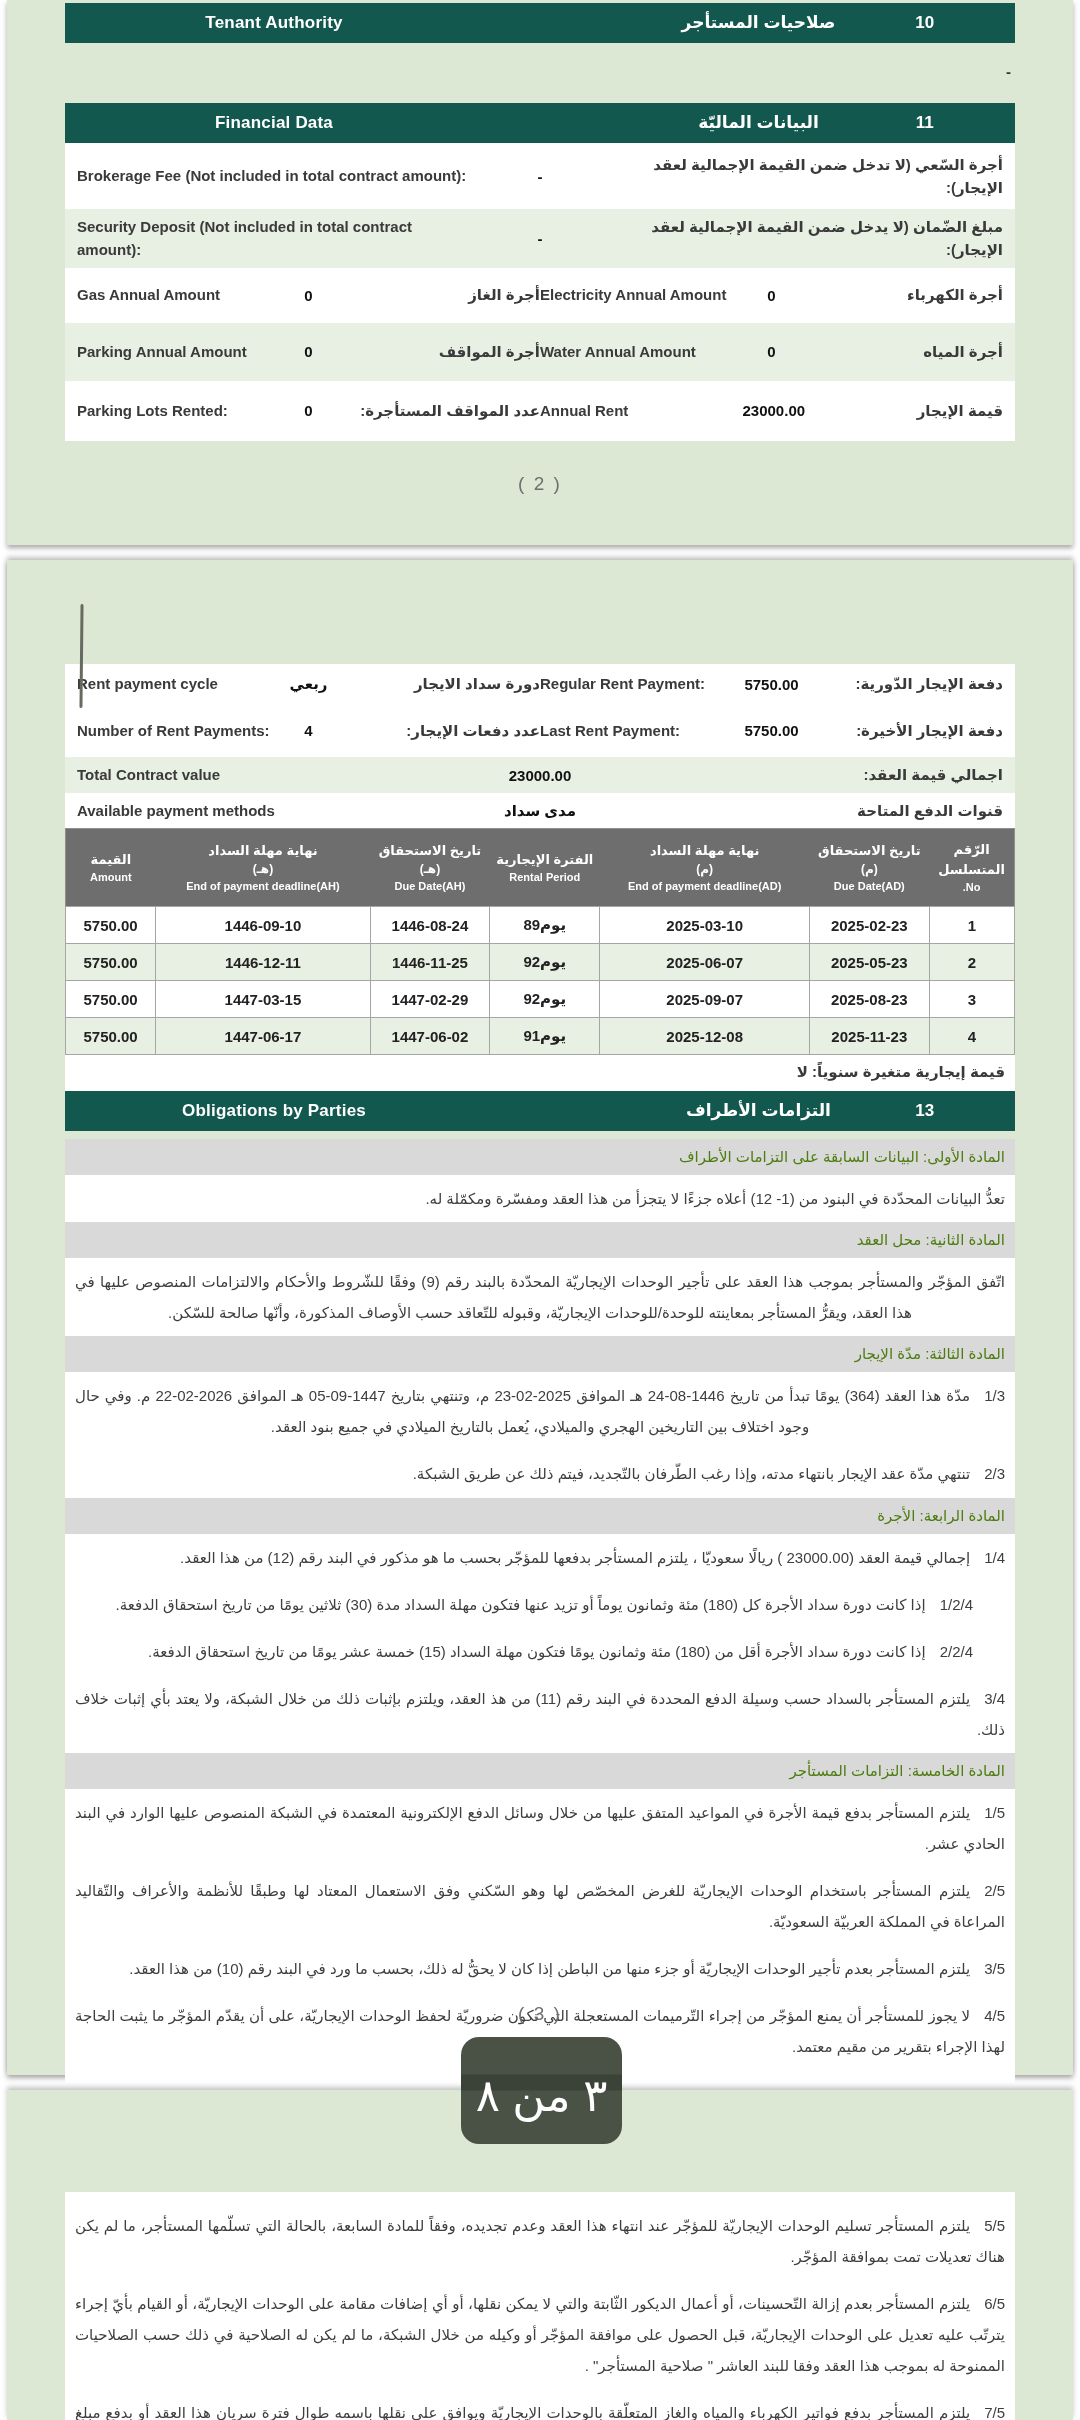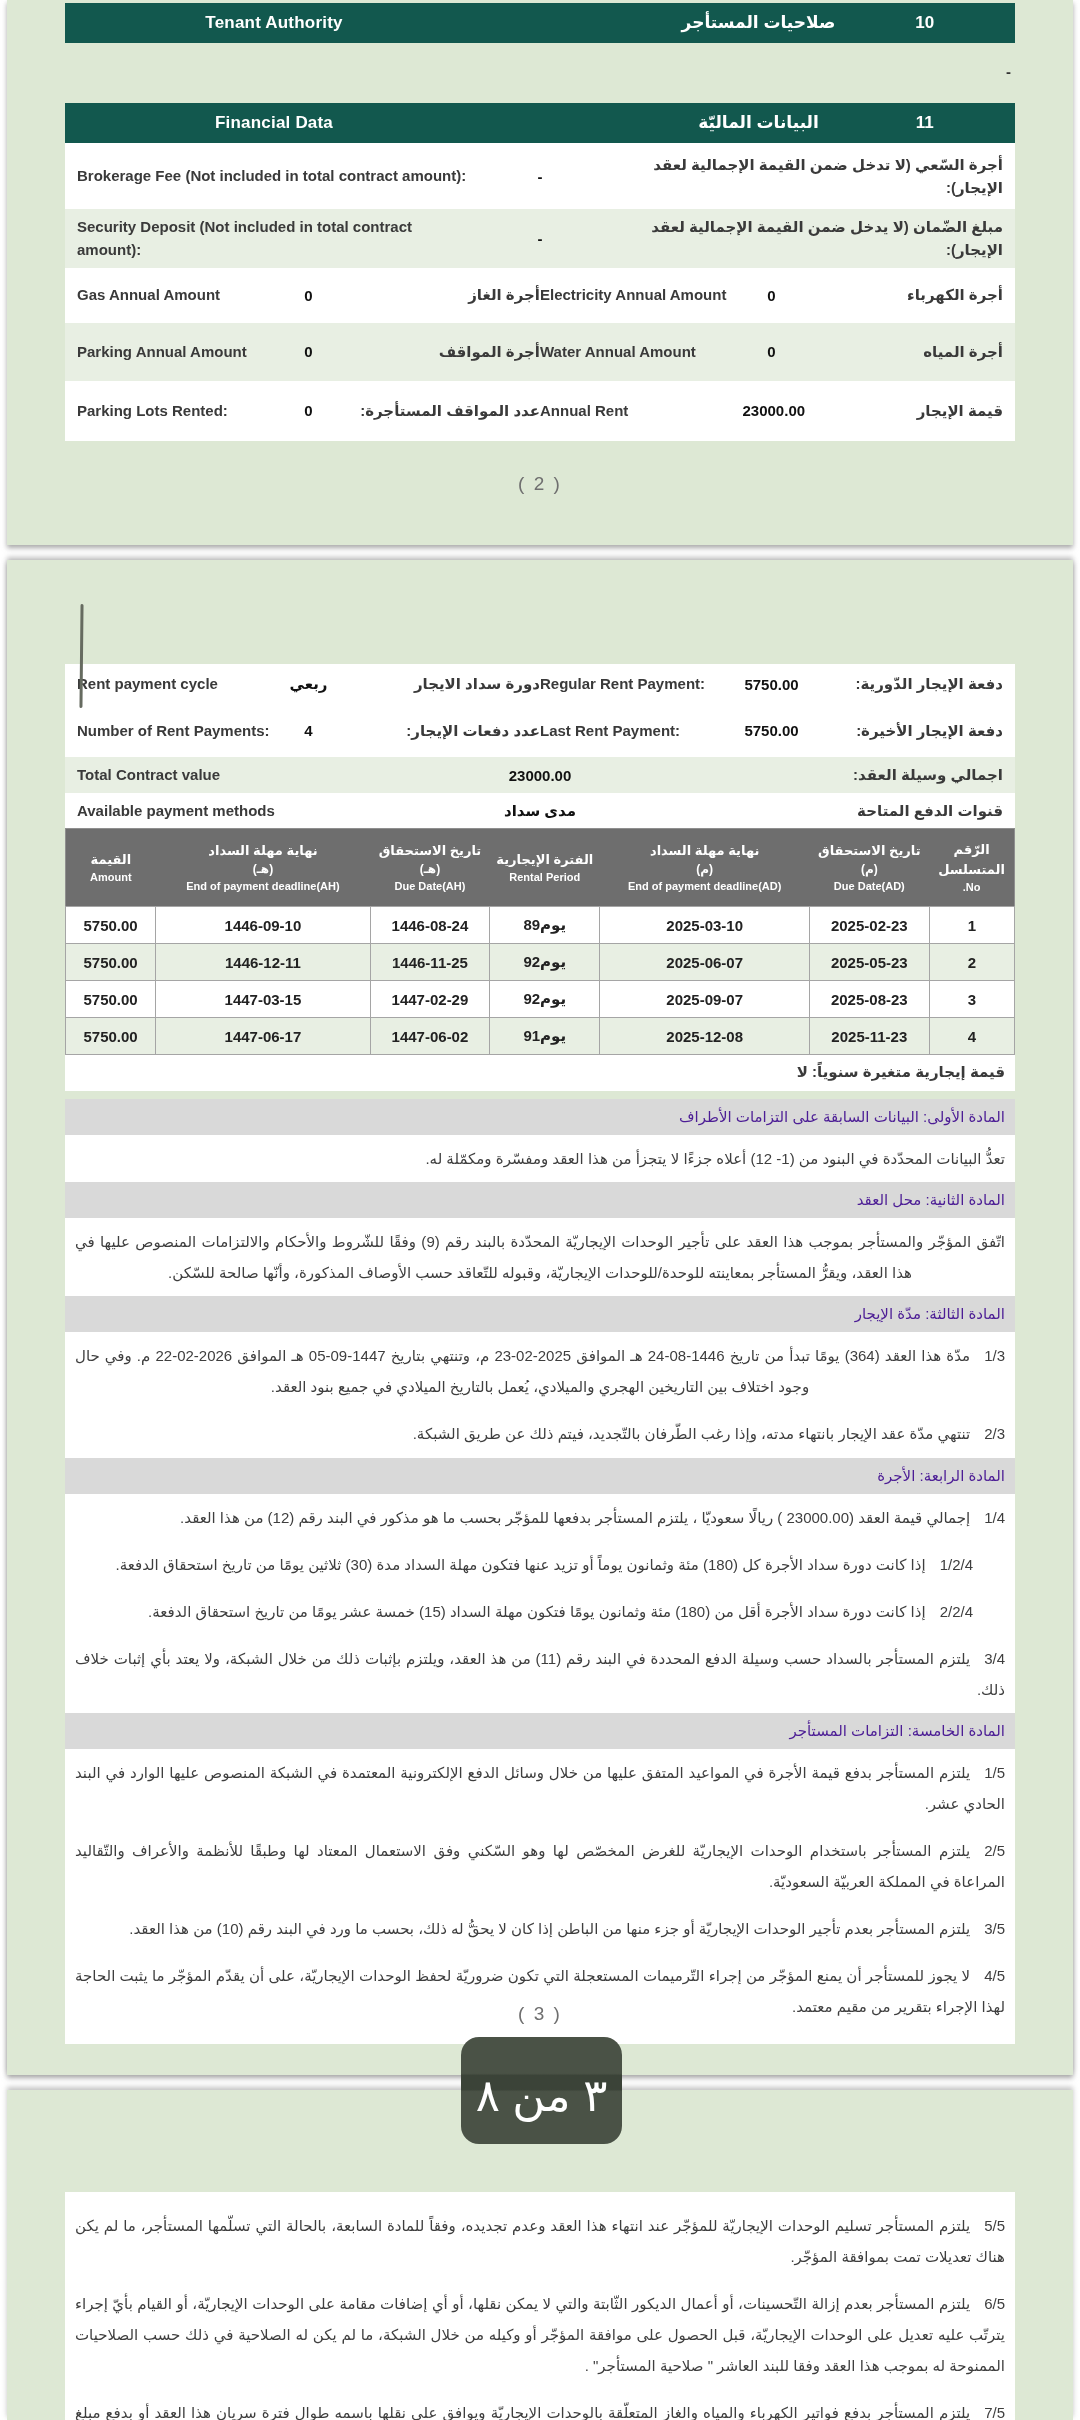--- a/index.html
+++ b/index.html
@@ -51,21 +51,21 @@
   table.sched tbody td { border:1px solid #a5a5a5; text-align:center; font-weight:700;
                          color:#222; font-size:15px; height:37px; direction:ltr; }
   table.sched tbody tr.tint td { background:#e8efe3; }
   table.sched thead tr { height:78px; }
 
   .note-row { background:#fff; direction:rtl; text-align:right; padding:8px 10px;
               font-size:15px; color:#3a3a3a; font-weight:700; min-height:36px; }
 
   
   .articles { background:#fff; padding-bottom:14px; }
-  .art-bar { height:36px; line-height:36px; background:#d9d9d9; color:#4c1d95;
+  .art-bar { height:36px; line-height:36px; background:#d9d9d9; color:#4d7c0f;
              direction:rtl; text-align:right; padding:0 10px; font-size:15px; }
   .art-p { direction:rtl; padding:8px 10px; color:#3e3e3e; font-size:15px;
            line-height:2.07; text-align:justify; text-align-last:right; }
   .art-p.tal-c { text-align-last:center; }
   .art-p .inum { display:inline-block; margin-left:14px; font-weight:400; }
   .art-p.sub { padding-right:42px; }
 
   
   .toast { position:absolute; left:461px; top:2037px; width:161px; height:107px;
            border-radius:18px;
@@ -168,21 +168,21 @@
         </div>
         <div class="half">
           <span class="en">Last Rent Payment:</span>
           <span class="val">5750.00</span>
           <span class="ar">دفعة الإيجار الأخيرة:</span>
         </div>
       </div>
       <div class="frow tint h-p3">
         <span class="en">Total Contract value</span>
         <span class="val">23000.00</span>
-        <span class="ar">اجمالي وسيلة العقد:</span>
+        <span class="ar">اجمالي قيمة العقد:</span>
       </div>
       <div class="frow h-p4">
         <span class="en">Available payment methods</span>
         <span class="val">مدى سداد</span>
         <span class="ar">قنوات الدفع المتاحة</span>
       </div>
 
 
       <table class="sched">
         <colgroup>
@@ -264,20 +264,25 @@
             <td>2025-12-08</td>
             <td>91يوم</td>
             <td>1447-06-02</td>
             <td>1447-06-17</td>
             <td>5750.00</td>
           </tr>
         </tbody>
       </table>
       <div class="note-row">قيمة إيجارية متغيرة سنوياً: لا</div>
 
+      <div class="secbar">
+        <span class="en">Obligations by Parties</span>
+        <span class="ar">التزامات الأطراف</span>
+        <span class="num">13</span>
+      </div>
 
       <div class="articles">
         <div class="art-bar" style="margin-top:8px">المادة الأولى: البيانات السابقة على التزامات الأطراف</div>
         <p class="art-p">تعدُّ البيانات المحدّدة في البنود من (1- 12) أعلاه جزءًا لا يتجزأ من هذا العقد ومفسّرة ومكمّلة له.</p>
 
         <div class="art-bar">المادة الثانية: محل العقد</div>
         <p class="art-p tal-c">اتّفق المؤجّر والمستأجر بموجب هذا العقد على تأجير الوحدات الإيجاريّة المحدّدة بالبند رقم (9) وفقًا للشّروط والأحكام والالتزامات المنصوص عليها في هذا العقد، ويقرُّ المستأجر بمعاينته للوحدة/للوحدات الإيجاريّة، وقبوله للتّعاقد حسب الأوصاف المذكورة، وأنّها صالحة للسّكن.</p>
 
         <div class="art-bar">المادة الثالثة: مدّة الإيجار</div>
         <p class="art-p tal-c"><span class="inum">1/3</span><span>مدّة هذا العقد (364) يومًا تبدأ من تاريخ 1446-08-24 هـ الموافق 2025-02-23 م، وتنتهي بتاريخ 1447-09-05 هـ الموافق 2026-02-22 م. وفي حال وجود اختلاف بين التاريخين الهجري والميلادي، يُعمل بالتاريخ الميلادي في جميع بنود العقد.</span></p>

